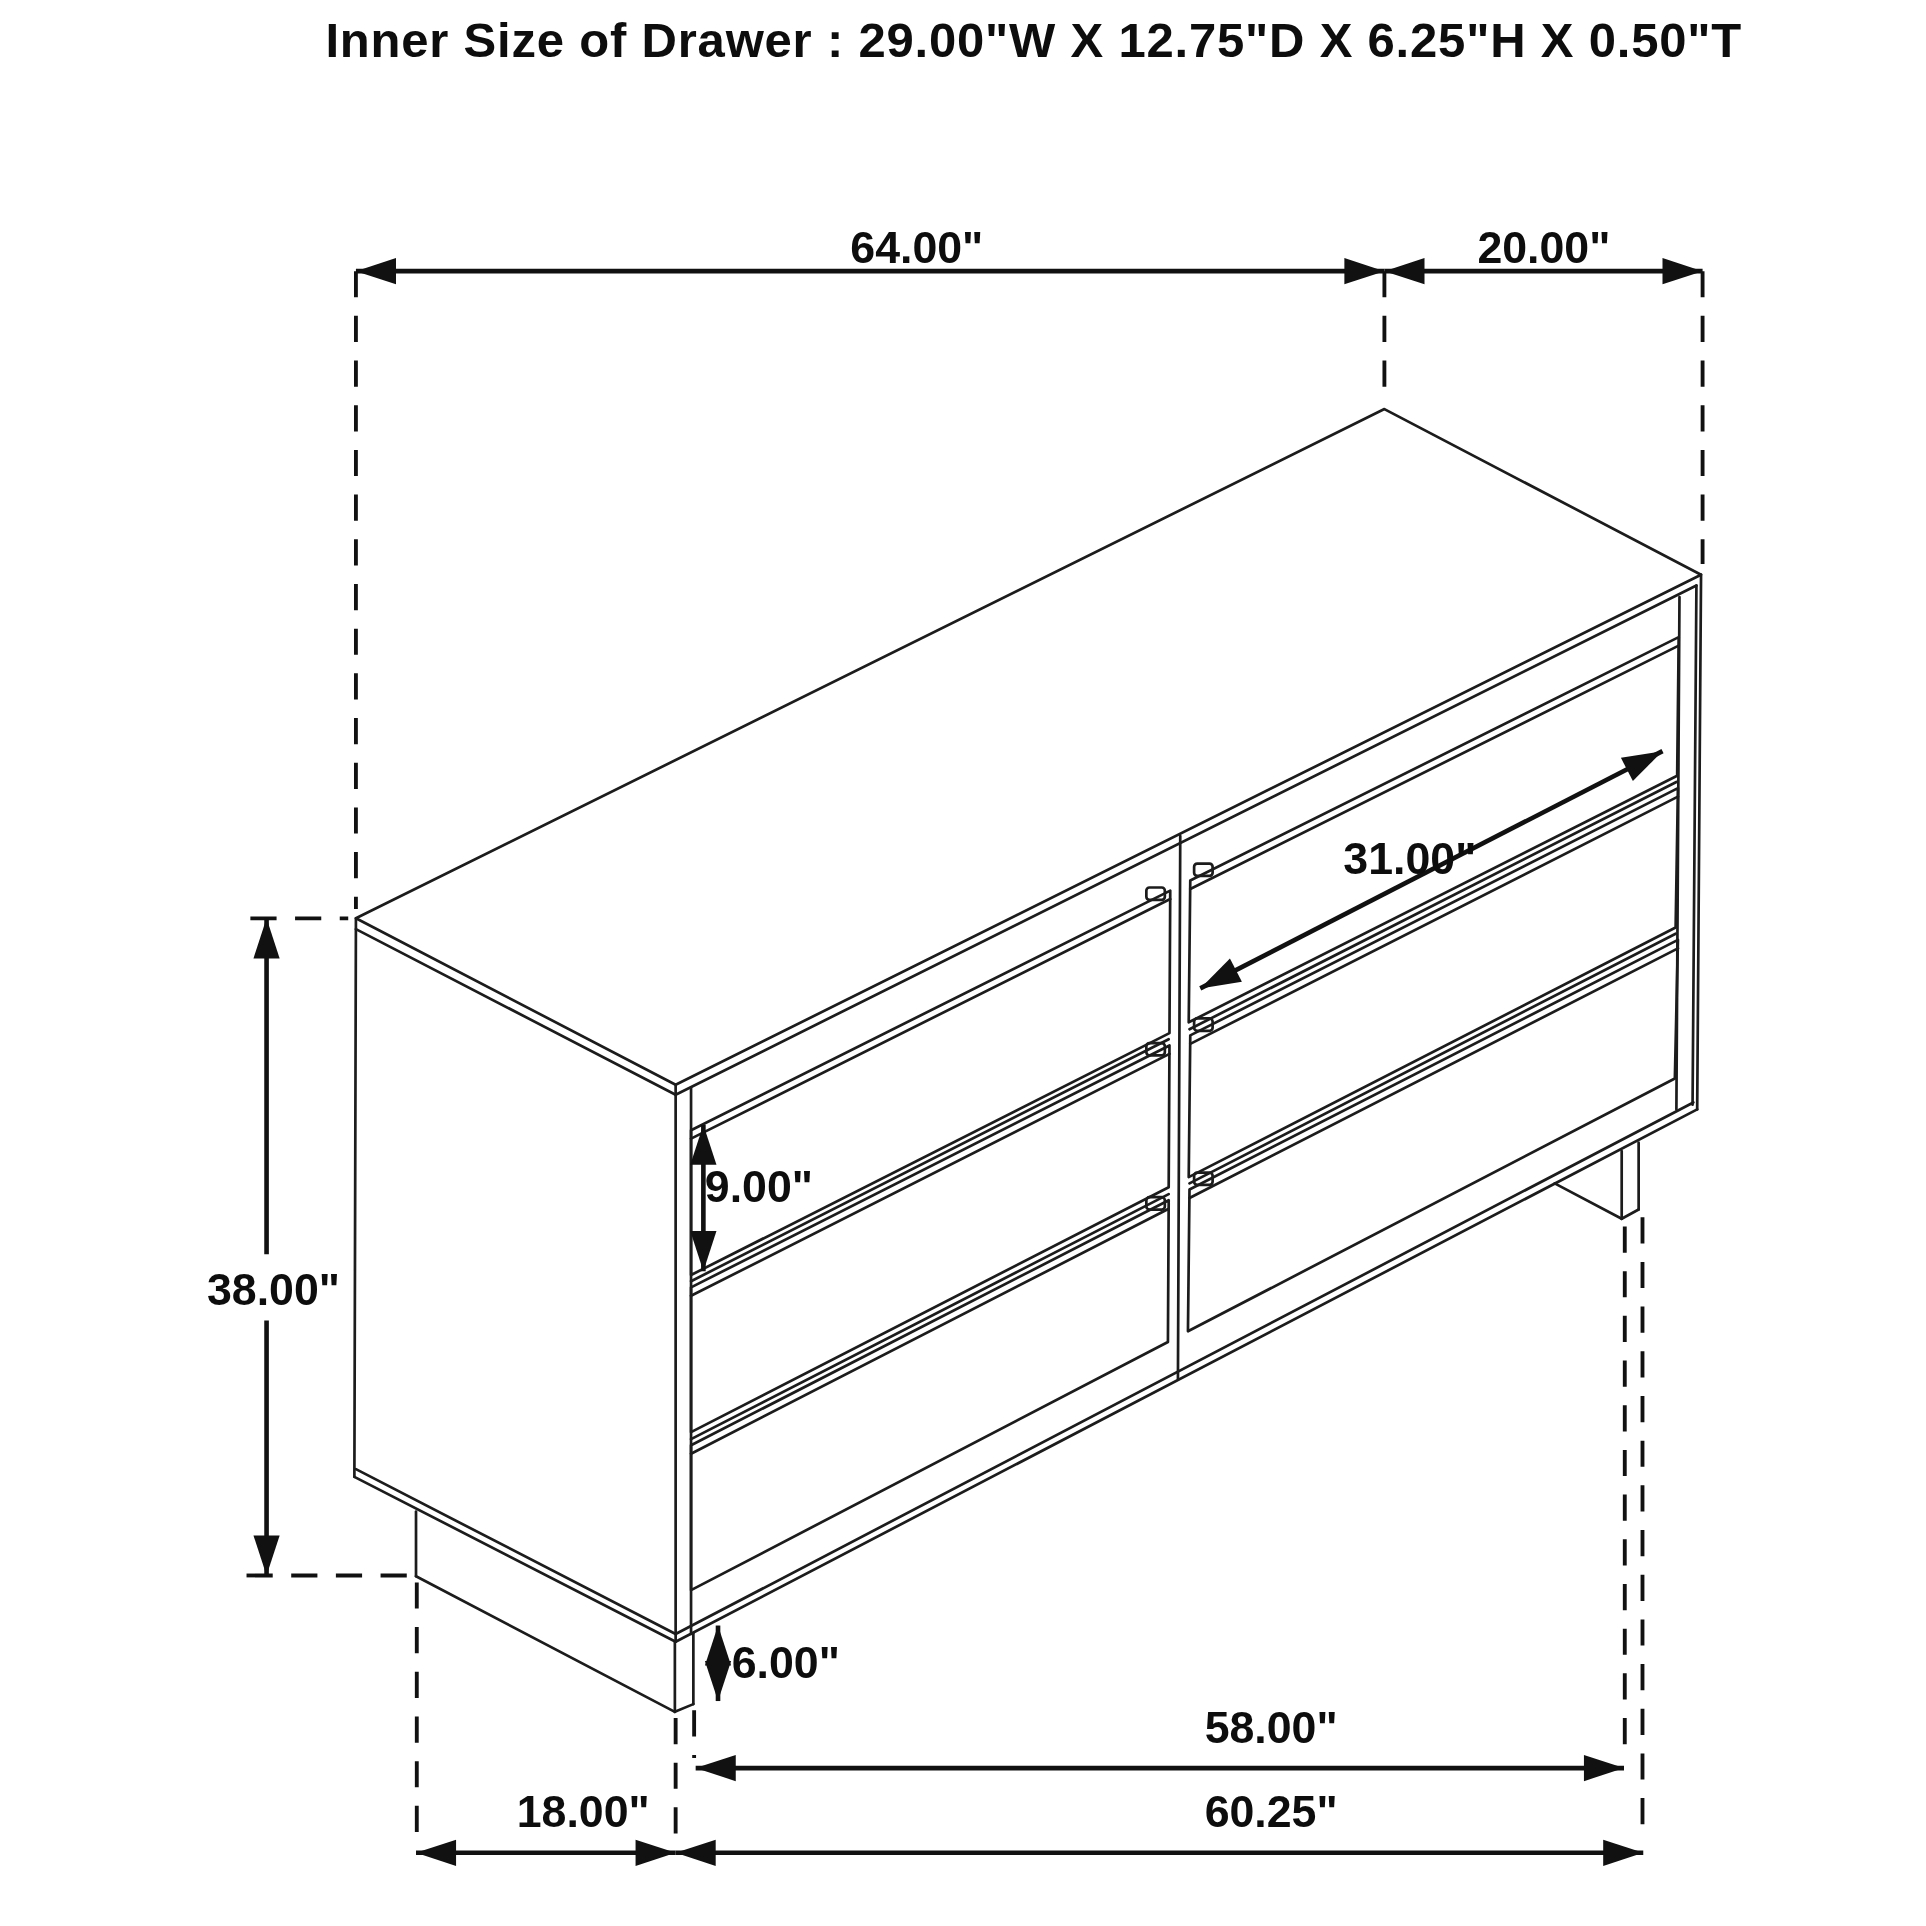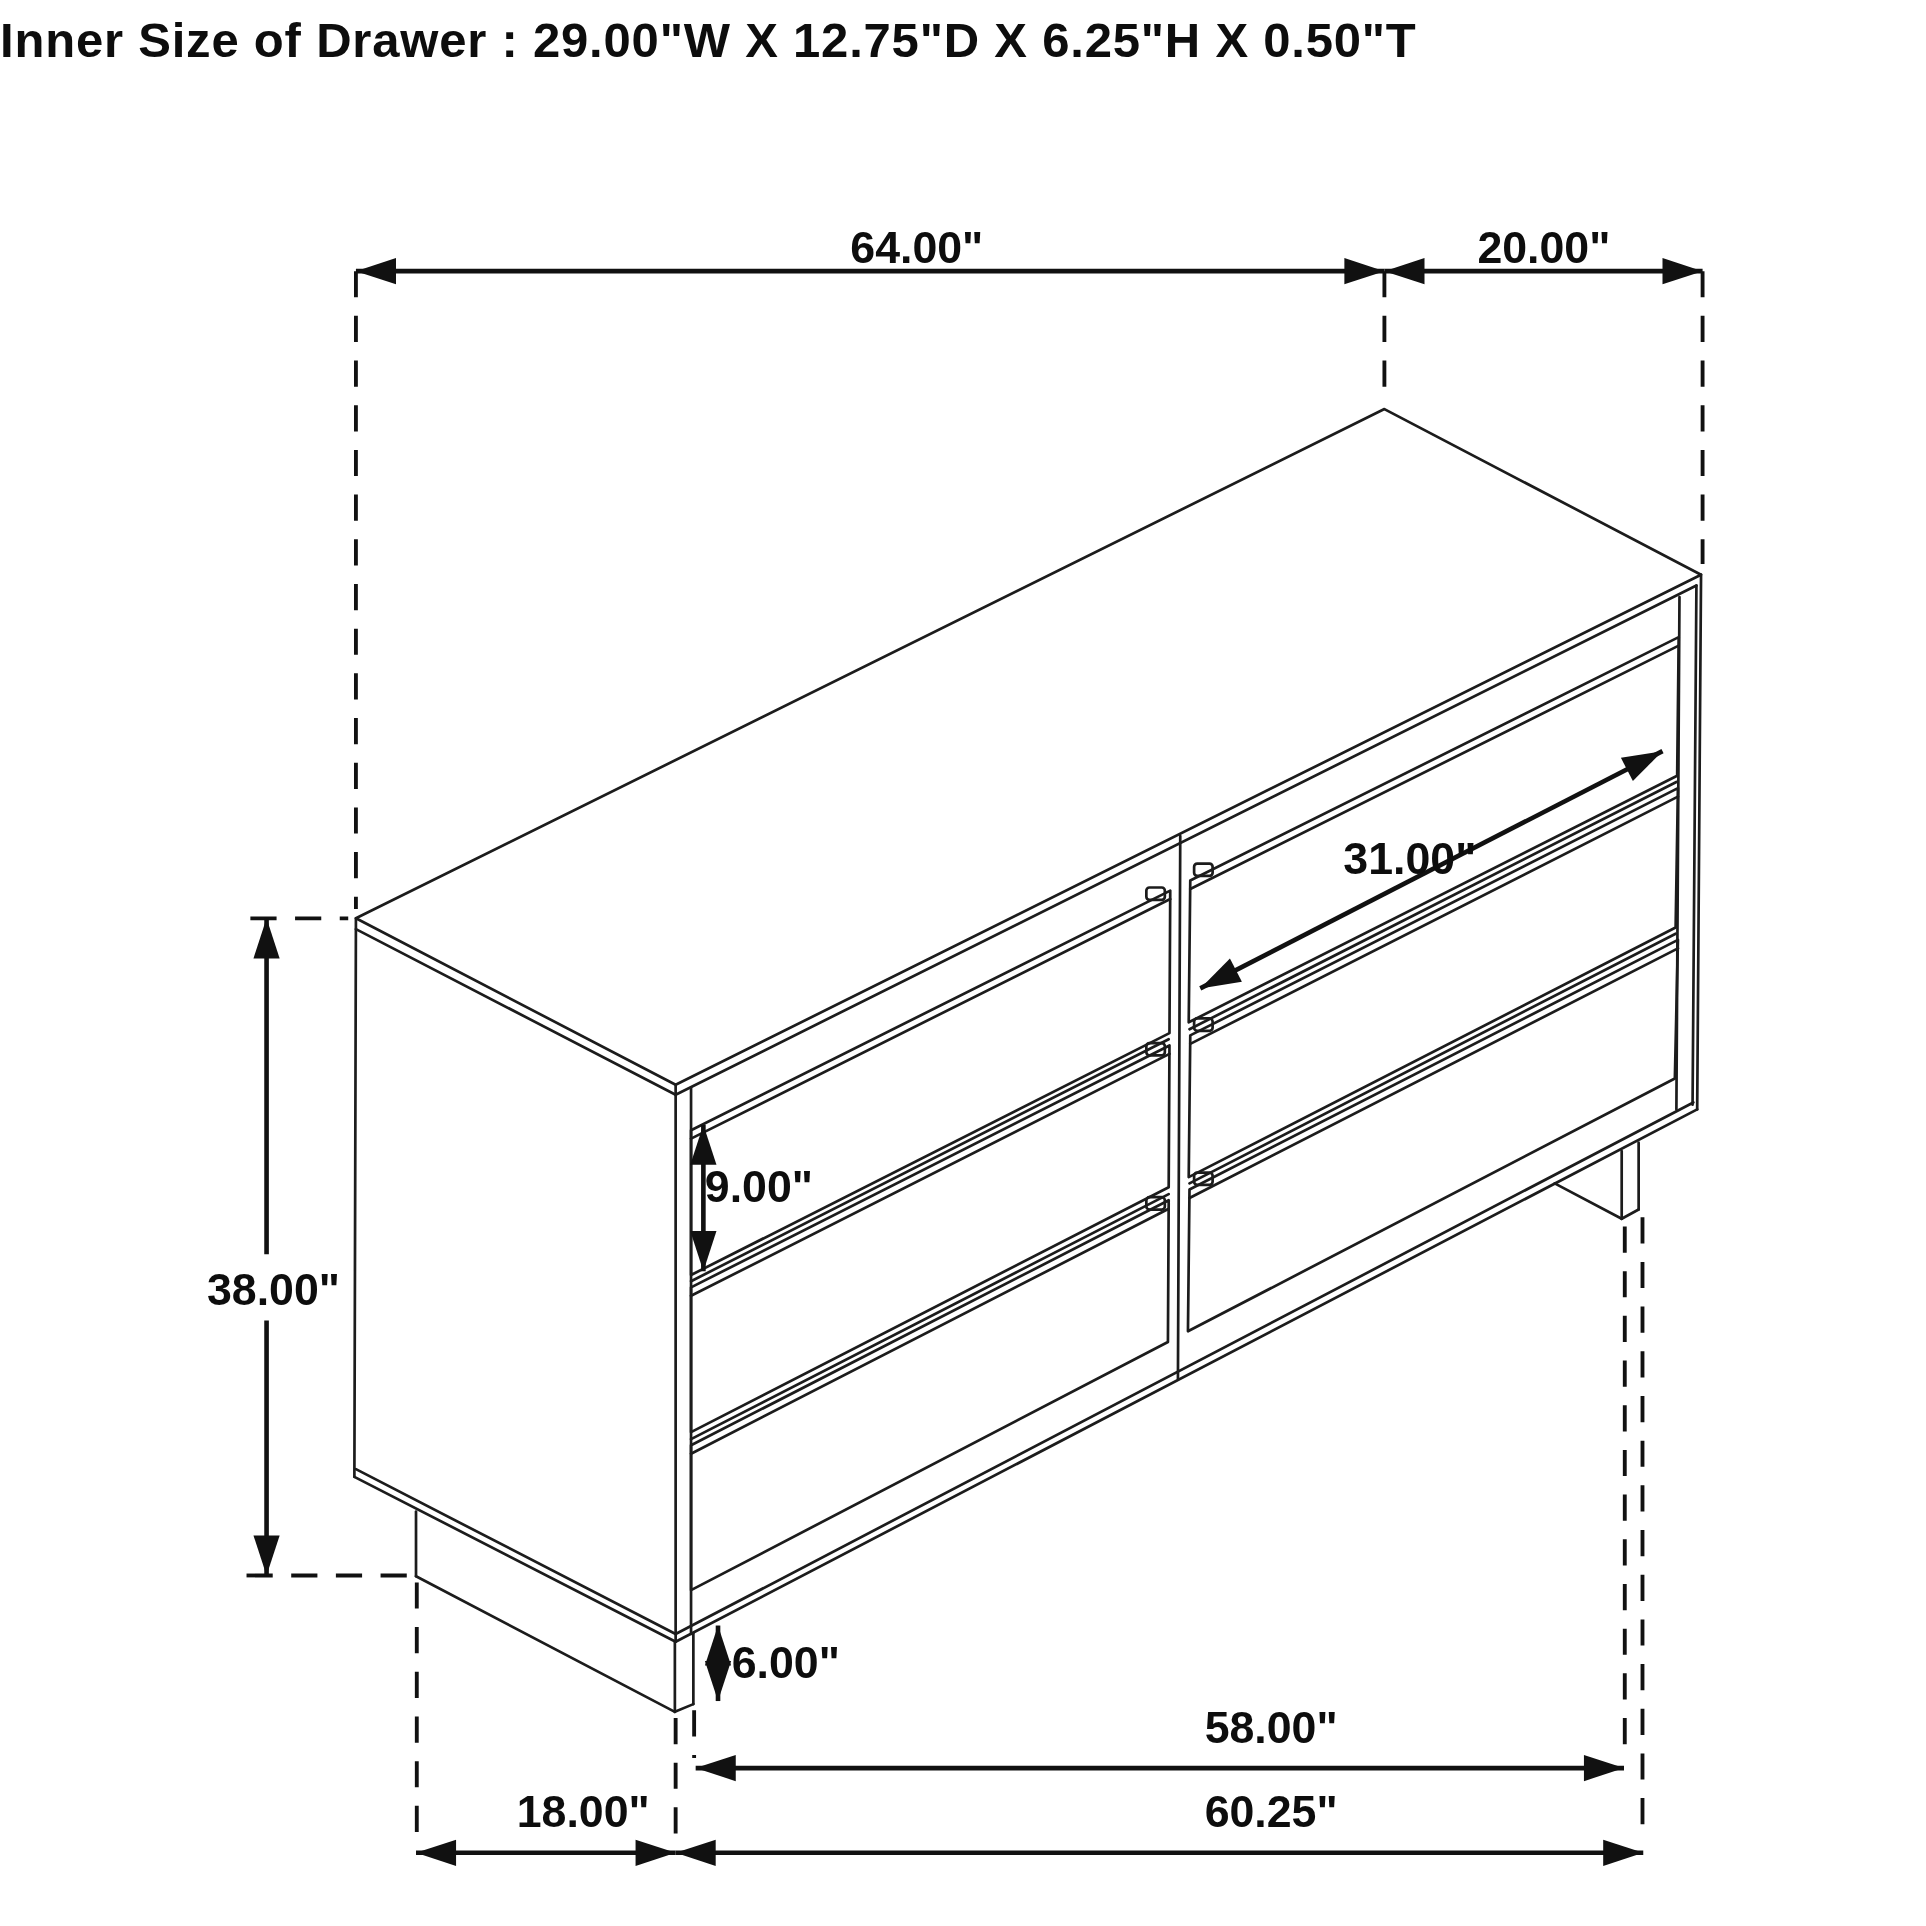--- a/index.html
+++ b/index.html
@@ -1,18 +1,18 @@
 <!DOCTYPE html>
 <html style="font-size:12.3px"><head>
 <meta charset="utf-8">
 <style>
   html,body{margin:0;padding:0;background:#ffffff;}
   .page{position:relative;width:1926px;height:1926px;background:#fff;overflow:hidden;
         font-family:"Liberation Sans",sans-serif;}
-  .title{position:absolute;top:12.3px;left:0;width:1742px;text-align:left;
+  .title{position:absolute;top:12.3px;left:0;width:1742px;text-align:right;
          font:700 49px "Liberation Sans",sans-serif;color:#0d0d0d;letter-spacing:0.8px;}
   svg{position:absolute;top:0;left:0;}
   .edge{fill:none;stroke:#1c1c1c;stroke-width:3.5;stroke-linejoin:round;stroke-linecap:round;}
   .dash{fill:none;stroke:#111;stroke-width:5;stroke-dasharray:34 24;stroke-linecap:butt;}
   .dim{fill:none;stroke:#111;stroke-width:6;stroke-linecap:butt;}
   .head{fill:#111;stroke:none;}
   .lbl{font-family:"Liberation Sans",sans-serif;font-weight:700;fill:#0d0d0d;text-anchor:middle;}
 </style>
 </head>
 <body>

